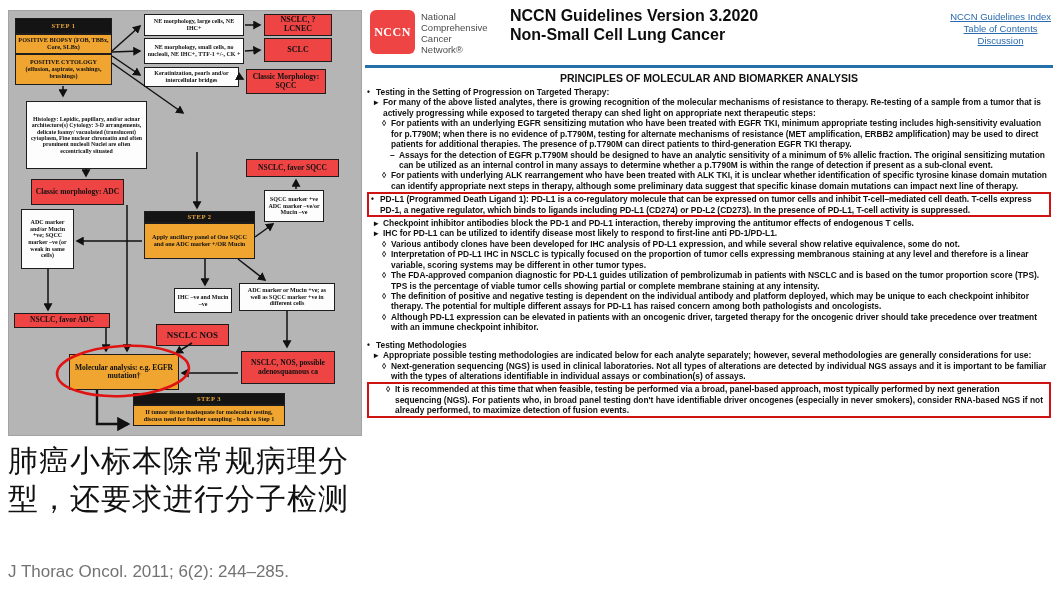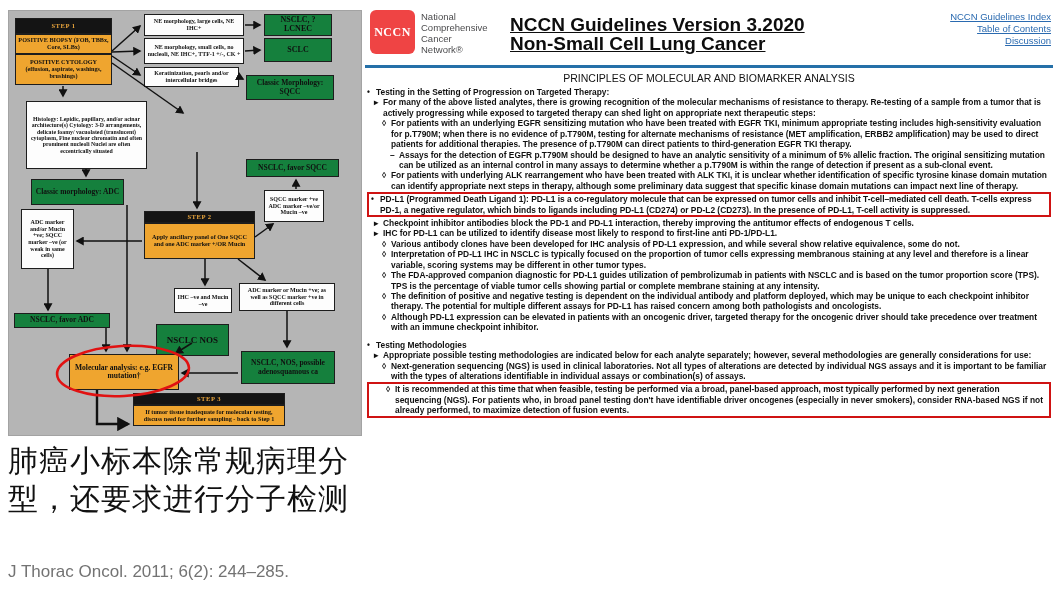--- a/index.html
+++ b/index.html
@@ -5,42 +5,42 @@
   html,body{margin:0;padding:0;background:#fff;}
   #stage{position:relative;width:1056px;height:597px;background:#ffffff;overflow:hidden;
          font-family:"Liberation Sans",sans-serif;}
 
   
   #flow{position:absolute;left:8px;top:10px;width:352px;height:424px;background:#b5b5b5;border:1px solid #a3a3a3;}
   .fb{position:absolute;border:1px solid #1d1d1d;display:flex;align-items:center;justify-content:center;
       text-align:center;font-family:"Liberation Serif",serif;font-weight:bold;color:#101010;
       box-sizing:border-box;padding:1px 2px;line-height:1.12;}
   .white{background:#fdfdfd;font-size:6px;}
-  .yellow{background:#15803d;font-size:7px;}
+  .yellow{background:#ef4444;font-size:7px;}
   .orange{background:#efa52f;font-size:6.2px;}
   .bhead{background:#141414;color:#e8a43c;font-size:6.6px;letter-spacing:.5px;}
   #flow svg{position:absolute;left:0;top:0;pointer-events:none;}
 
   
   #caption{position:absolute;left:8px;top:442px;font-family:"DejaVu Serif","DejaVu Sans",serif;
            font-size:30px;line-height:38px;color:#111;letter-spacing:1px;}
   #cite{position:absolute;left:8px;top:562px;font-size:17px;color:#737373;font-family:"Liberation Sans",sans-serif;}
 
   
   #doc{position:absolute;left:365px;top:6px;width:688px;height:560px;background:#fff;color:#111;}
   #dochead{position:relative;height:54px;}
   #logo{position:absolute;left:5px;top:4px;width:45px;height:44px;background:#ef4444;border-radius:6px;
         display:flex;align-items:center;justify-content:center;color:#fff;
         font-family:"Liberation Serif",serif;font-weight:bold;font-size:12px;letter-spacing:.5px;}
   #org{position:absolute;left:56px;top:5px;font-size:9.5px;line-height:11px;color:#4c4c4e;}
-  #gtitle{position:absolute;left:145px;top:9px;font-size:19px;font-weight:bold;line-height:19px;color:#0d0d0d;text-decoration:underline;}
+  #gtitle{position:absolute;left:145px;top:0;font-size:16px;font-weight:bold;line-height:19px;color:#0d0d0d;}
   #dlinks{position:absolute;right:2px;top:5px;text-align:right;font-size:9.5px;line-height:12px;}
-  #dlinks a{color:#2a6ab0;text-decoration:underline;display:block;cursor:pointer;}
+  #dlinks a{color:#2a6ab0;text-decoration:underline;display:block;cursor:pointer;text-align:center;}
   #bluerule{position:absolute;left:0;top:59px;width:688px;height:3px;background:#2570a8;}
-  #sectitle{position:absolute;left:0;top:66px;width:688px;text-align:center;font-size:10.5px;font-weight:normal;}
+  #sectitle{position:absolute;left:0;top:66px;width:688px;text-align:center;font-size:10.5px;font-weight:bold;}
   #body{position:absolute;left:2px;top:81px;width:684px;font-size:8.4px;font-weight:bold;line-height:1.24;}
   .para{display:flex;}
   .b{flex:0 0 9px;}
   .t{flex:1;}
   .l2{margin-left:7px;} .l3{margin-left:15px;} .l4{margin-left:23px;}
   .redbox{border:2px solid #cf1313;padding:0 2px;margin:1px 0;}
   .gap-top{margin-top:7px;}
 </style>
 </head>
 <body>
@@ -51,37 +51,37 @@
 
     <div class="fb bhead" style="left:6px;top:7px;width:97px;height:16px;">STEP 1</div>
     <div class="fb orange" style="left:6px;top:23px;width:97px;height:20px;">POSITIVE BIOPSY (FOB, TBBx, Core, SLBx)</div>
     <div class="fb orange" style="left:6px;top:43px;width:97px;height:31px;">POSITIVE CYTOLOGY (effusion, aspirate, washings, brushings)</div>
 
     <div class="fb white" style="left:135px;top:3px;width:100px;height:22px;">NE morphology, large cells, NE IHC+</div>
     <div class="fb yellow" style="left:255px;top:3px;width:68px;height:22px;font-size:8px;">NSCLC, ?LCNEC</div>
     <div class="fb white" style="left:135px;top:27px;width:100px;height:26px;">NE morphology, small cells, no nucleoli, NE IHC+, TTF-1 +/-, CK +</div>
     <div class="fb yellow" style="left:255px;top:27px;width:68px;height:24px;font-size:8px;">SCLC</div>
     <div class="fb white" style="left:135px;top:56px;width:95px;height:20px;">Keratinization, pearls and/or intercellular bridges</div>
-    <div class="fb yellow" style="left:237px;top:64px;width:88px;height:25px;font-size:7.5px;">Classic Morphology: SQCC</div>
+    <div class="fb yellow" style="left:237px;top:58px;width:80px;height:25px;font-size:7.5px;">Classic Morphology: SQCC</div>
 
     <div class="fb white" style="left:17px;top:90px;width:121px;height:68px;font-size:5.8px;">Histology: Lepidic, papillary, and/or acinar architecture(s) Cytology: 3-D arrangements, delicate foamy/ vacuolated (translucent) cytoplasm, Fine nuclear chromatin and often prominent nucleoli Nuclei are often eccentrically situated</div>
     <div class="fb yellow" style="left:22px;top:168px;width:93px;height:26px;font-size:7.5px;">Classic morphology: ADC</div>
     <div class="fb white" style="left:12px;top:198px;width:53px;height:60px;">ADC marker and/or Mucin +ve; SQCC marker –ve (or weak in same cells)</div>
 
     <div class="fb yellow" style="left:237px;top:148px;width:93px;height:18px;font-size:7.5px;">NSCLC, favor SQCC</div>
     <div class="fb white" style="left:255px;top:179px;width:60px;height:32px;">SQCC marker +ve ADC marker –ve/or Mucin –ve</div>
 
     <div class="fb bhead" style="left:135px;top:200px;width:111px;height:12px;">STEP 2</div>
     <div class="fb orange" style="left:135px;top:212px;width:111px;height:36px;">Apply ancillary panel of One SQCC and one ADC marker +/OR Mucin</div>
 
     <div class="fb white" style="left:165px;top:277px;width:58px;height:25px;">IHC –ve and Mucin –ve</div>
     <div class="fb white" style="left:230px;top:272px;width:96px;height:28px;">ADC marker or Mucin +ve; as well as SQCC marker +ve in different cells</div>
 
     <div class="fb yellow" style="left:5px;top:302px;width:96px;height:15px;font-size:7.5px;">NSCLC, favor ADC</div>
-    <div class="fb yellow" style="left:147px;top:313px;width:73px;height:32px;font-size:9px;">NSCLC NOS</div>
+    <div class="fb yellow" style="left:147px;top:313px;width:73px;height:22px;font-size:9px;">NSCLC NOS</div>
 
     <div class="fb yellow" style="left:232px;top:340px;width:94px;height:33px;font-size:7.5px;">NSCLC, NOS, possible adenosquamous ca</div>
     <div class="fb orange" style="left:60px;top:343px;width:110px;height:36px;font-size:7.5px;">Molecular analysis: e.g. EGFR mutation†</div>
 
     <div class="fb bhead" style="left:124px;top:382px;width:152px;height:12px;">STEP 3</div>
     <div class="fb orange" style="left:124px;top:394px;width:152px;height:21px;">If tumor tissue inadequate for molecular testing, discuss need for further sampling -  back to Step 1</div>
 
     <svg width="352" height="424" viewBox="0 0 352 424">
       <defs>
         <marker id="ah" markerWidth="6" markerHeight="6" refX="4.5" refY="3" orient="auto">

